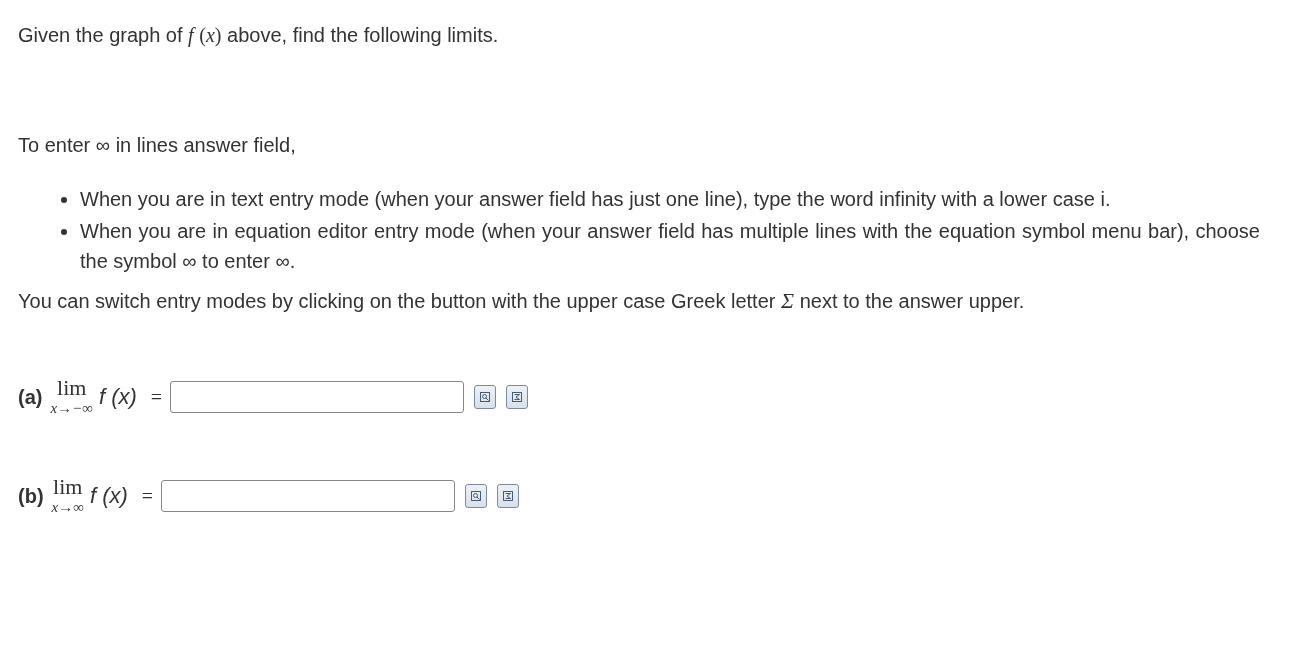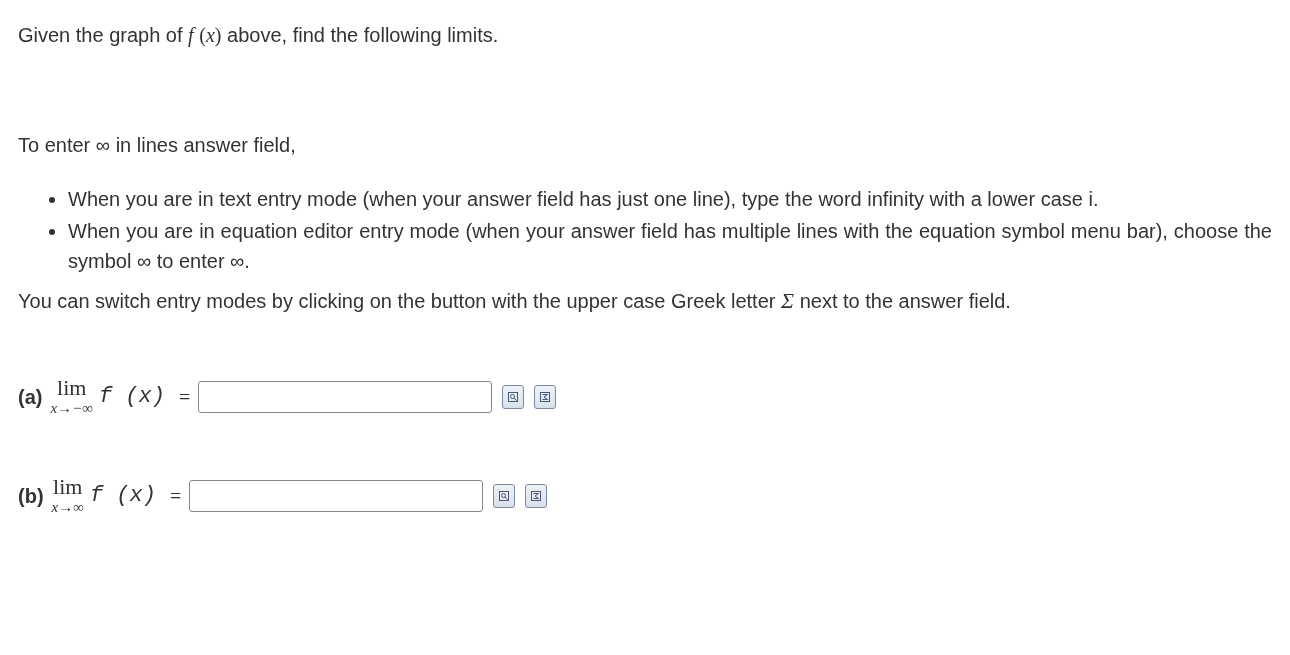--- a/index.html
+++ b/index.html
@@ -9,21 +9,21 @@
     font-size: 20px;
     color: #333;
     line-height: 1.5;
     width: 1290px;
     box-sizing: border-box;
     text-align: justify;
   }
   .math-it { font-family: "Times New Roman", Times, serif; font-style: italic; }
   .math-rm { font-family: "Times New Roman", Times, serif; }
   ul { margin: 4px 0 8px 0; padding-left: 50px; }
-  li { margin: 2px 0; }
+  li { margin: 2px 12px; }
   .qblock { margin-top: 60px; text-align: left; }
   .qrow {
     display: flex;
     align-items: center;
     margin: 20px 0 60px 0;
   }
   .qlabel {
     font-weight: bold;
     margin-right: 8px;
   }
@@ -31,21 +31,21 @@
     display: inline-flex;
     flex-direction: column;
     align-items: center;
     line-height: 1;
     margin-right: 6px;
     font-family: "Times New Roman", Times, serif;
   }
   .limit .top { font-size: 22px; text-align: center; }
   .limit .bot { font-size: 15px; margin-top: 2px; }
   .fexpr {
-    font-family: Liberation Mono, monospace;
+    font-family: Liberation Sans, sans-serif;
     font-style: italic;
     font-size: 22px;
     margin-right: 6px;
   }
   .equals {
     font-family: "Times New Roman", Times, serif;
     font-size: 20px;
     margin: 0 8px;
   }
   input.answer {
@@ -85,21 +85,21 @@
 </p>
 
 <p>To enter ∞ in lines answer field,</p>
 
 <ul>
   <li>When you are in text entry mode (when your answer field has just one line), type the word infinity with a lower case i.</li>
   <li>When you are in equation editor entry mode (when your answer field has multiple lines with the equation symbol menu bar), choose the symbol ∞ to enter ∞.</li>
 </ul>
 
 <p>
-  <span>You can switch entry modes by clicking on the button with the upper case Greek letter </span><span class="sigma">Σ</span><span>  next to the answer field.</span>
+  <span>You can switch entry modes by clicking on the button with the upper case Greek letter </span><span class="sigma">Σ</span><span>  next to the answer upper.</span>
 </p>
 
 <div class="qblock">
 
   <div class="qrow">
     <span class="qlabel">(a)</span>
     <span class="limit">
       <span class="top">lim</span>
       <span class="bot math-it">x→−∞</span>
     </span>

